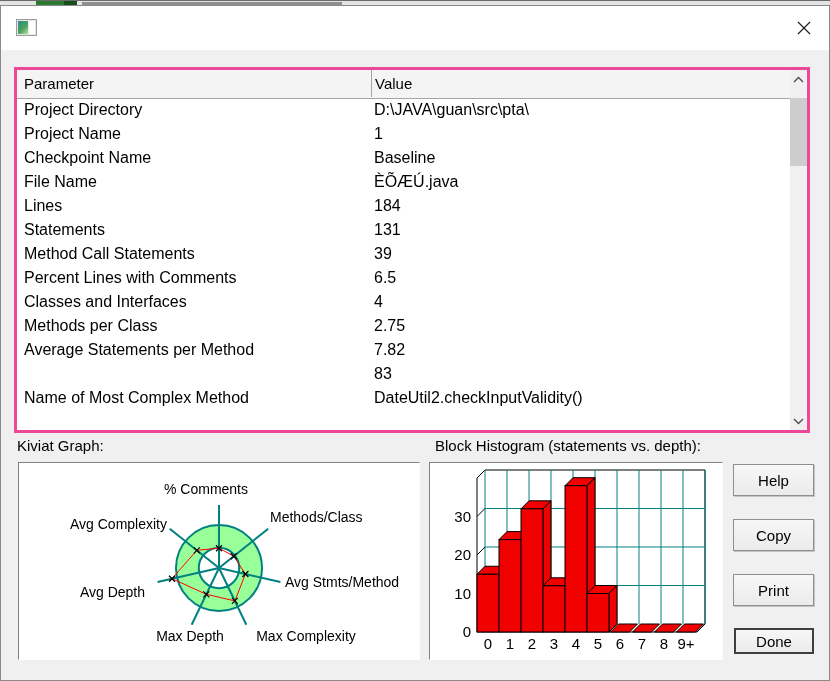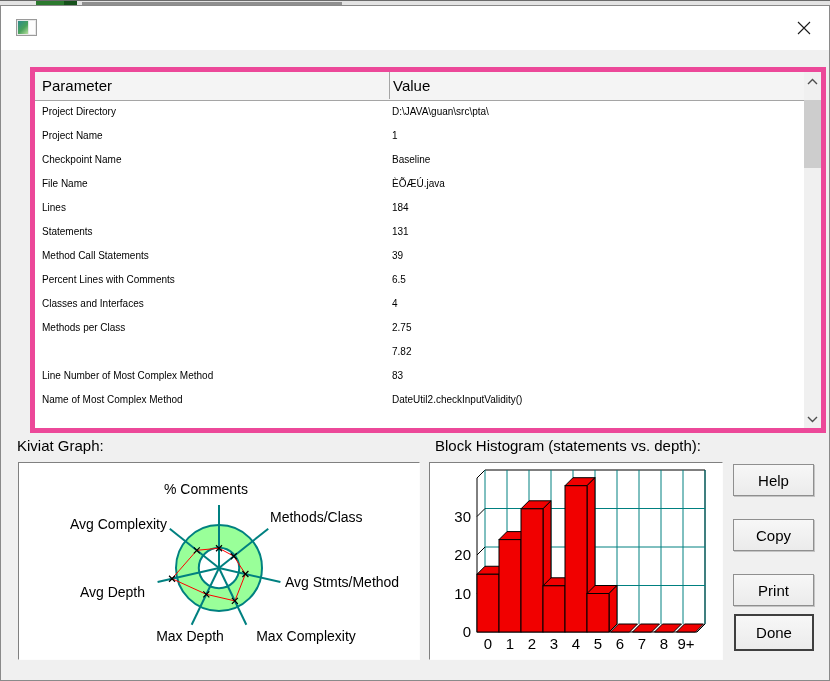--- a/index.html
+++ b/index.html
@@ -13,46 +13,46 @@
   .frag-text{position:absolute;left:82px;top:1px;width:260px;height:3px;background:#8f8f8f;}
   
   .dialog{position:absolute;left:0;top:5px;width:830px;height:676px;background:#f0f0f0;border:1px solid #8a8a8a;box-sizing:border-box;}
   .titlebar{position:absolute;left:0;top:0;width:100%;height:44px;background:#ffffff;}
   .app-icon{position:absolute;left:15px;top:13px;width:21px;height:17px;background:#e8e8e8;border:1px solid #9a9a9a;box-sizing:border-box;}
   .app-icon .ic-left{position:absolute;left:1px;top:1px;width:10px;height:13px;background:linear-gradient(135deg,#2e8b8b 0%,#49a25c 55%,#b8e0a0 100%);}
   .app-icon .ic-right{position:absolute;left:12px;top:1px;width:6px;height:13px;background:#fdfdfd;}
   .title-text{position:absolute;left:43px;top:0;height:44px;line-height:44px;font-size:15px;white-space:nowrap;}
   .close-btn{position:absolute;right:10px;top:8px;width:30px;height:28px;display:flex;align-items:center;justify-content:center;background:transparent;border:none;cursor:default;}
   
-  .metrics-table{position:absolute;left:29px;top:61px;width:796px;height:366px;background:#fff;border:5px solid #ec4899;box-sizing:border-box;padding-left:24px;}
+  .metrics-table{position:absolute;left:13px;top:61px;width:796px;height:366px;background:#fff;border:3px solid #ec4899;box-sizing:border-box;padding-left:24px;}
   .thead{position:absolute;left:0;top:0;right:0;height:28px;background:#f4f4f4;border-bottom:1px solid #a5a5a5;}
   .th{position:absolute;top:0;height:27px;line-height:27px;font-size:15px;white-space:nowrap;box-sizing:border-box;}
   .th1{left:0;width:355px;border-right:1px solid #a5a5a5;padding-left:7px;}
   .th2{left:356px;right:17px;padding-left:2px;}
   .tbody{position:absolute;left:0;top:28px;right:17px;bottom:0;overflow:hidden;}
-  .trow{position:relative;height:24px;font-size:10px;line-height:24px;white-space:nowrap;}
+  .trow{position:relative;height:24px;font-size:16px;line-height:24px;white-space:nowrap;}
   .trow .c1{position:absolute;left:7px;}
   .trow .c2{position:absolute;left:357px;}
   
   .vscroll{position:absolute;top:0;right:0;width:17px;height:100%;background:#f0f0f0;}
   .sb-btn{position:absolute;left:0;width:17px;height:17px;display:flex;align-items:center;justify-content:center;background:#f0f0f0;border:none;padding:0;}
   .sb-up{top:1px;} .sb-down{bottom:0;}
   .sb-thumb{position:absolute;left:0;top:28px;width:17px;height:68px;background:#cdcdcd;}
   
   .sec-label{position:absolute;font-size:15px;white-space:nowrap;}
   .kiviat-label{left:16px;top:431px;}
   .hist-label{left:434px;top:431px;}
   
   .panel{position:absolute;top:456px;height:198px;background:#fff;border:1px solid;border-color:#808080 #fdfdfd #fdfdfd #808080;box-sizing:border-box;}
   .kiviat-panel{left:17px;width:402px;}
   .hist-panel{left:428px;width:294px;}
   
   .btn{position:absolute;left:732px;width:81px;height:32px;font-family:"Liberation Sans",sans-serif;font-size:15px;color:#000;background:linear-gradient(#f7f7f7,#ebebeb);border:1px solid #8f8f8f;box-shadow:1px 1px 0 rgba(0,0,0,0.18);cursor:default;}
   .btn-help{top:458px;} .btn-copy{top:513px;} .btn-print{top:568px;}
-  .btn-done{top:608px;left:733px;width:80px;height:37px;border:2px solid #3f3f3f;box-shadow:none;}
+  .btn-done{top:622px;left:733px;width:80px;height:26px;border:2px solid #3f3f3f;box-shadow:none;}
 </style>
 </head>
 <body>
 
 <div class="screen">
 
   <div class="bg-strip">
     <div class="frag-green"></div>
     <div class="frag-green2"></div>
     <div class="frag-text"></div>
@@ -112,24 +112,24 @@
           </div>
           <div class="trow">
             <div class="c1">Classes and Interfaces</div>
             <div class="c2">4</div>
           </div>
           <div class="trow">
             <div class="c1">Methods per Class</div>
             <div class="c2">2.75</div>
           </div>
           <div class="trow">
+            <div class="c1">Average Statements per Method</div>
             <div class="c2">7.82</div>
           </div>
           <div class="trow">
-            <div class="c1">Line Number of Most Complex Method</div>
             <div class="c2">83</div>
           </div>
           <div class="trow">
             <div class="c1">Name of Most Complex Method</div>
             <div class="c2">DateUtil2.checkInputValidity()</div>
           </div>
         </div>
       <div class="vscroll">
         <button class="sb-btn sb-up">
           <svg width="11" height="7" viewBox="0 0 11 7">

